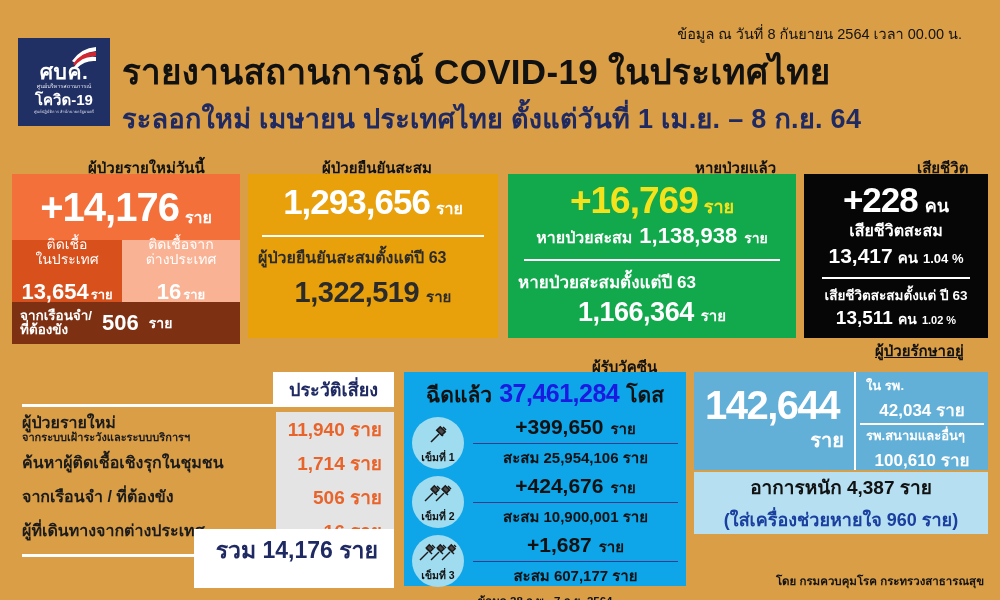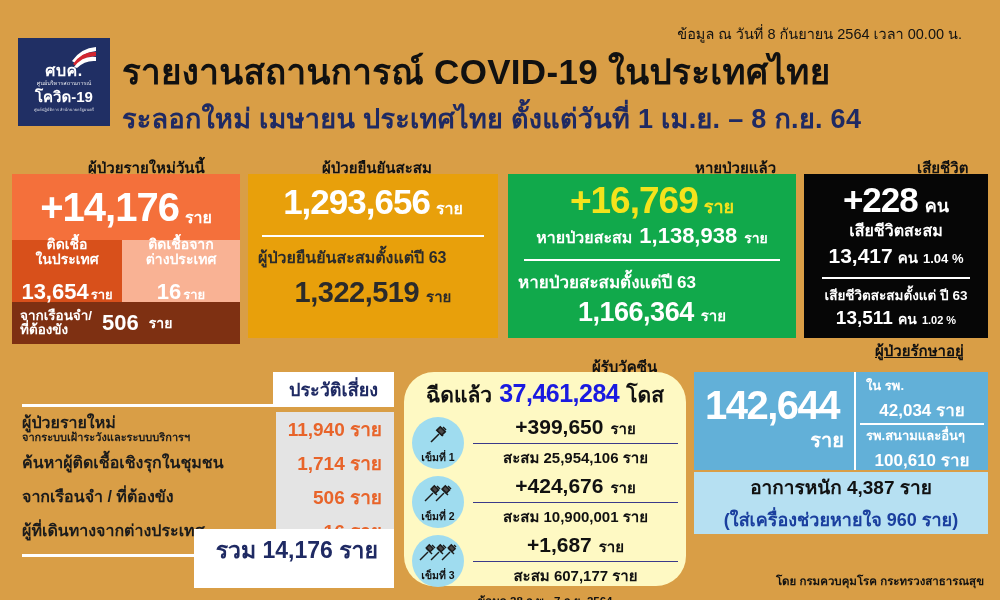--- a/index.html
+++ b/index.html
@@ -20,21 +20,21 @@
     width: 92px; height: 88px;
     background: #202f64;
     display: flex; flex-direction: column;
     align-items: center; justify-content: center;
     color: #ffffff;
   }
   #logo .flagmark {
     position: absolute; right: 13px; top: 8px;
     width: 26px; height: 22px;
   }
-  #logo .l1 { font-size: 16px; font-weight: bold; letter-spacing: .5px; line-height: 1; margin-top: 12px; }
+  #logo .l1 { font-size: 21px; font-weight: bold; letter-spacing: .5px; line-height: 1; margin-top: 12px; }
   #logo .l2 { font-size: 5.5px; line-height: 1.3; margin-top: 1px; opacity: .92; }
   #logo .l3 { font-size: 15px; font-weight: bold; line-height: 1.1; margin-top: 2px; }
   #logo .l4 { font-size: 4px; line-height: 1.2; margin-top: 2px; opacity: .85; }
 
   #datestamp {
     position: absolute; right: 38px; top: 22px;
     font-size: 14.5px; color: #121212; font-weight: 500;
     white-space: nowrap;
   }
   #title1 {
@@ -65,21 +65,21 @@
   #card-new .top .unit { font-size: 16px; font-weight: bold; color: #ffffff; align-self: flex-end; margin-bottom: 10px; }
   #card-new .mid { display: flex; height: 62px; }
   #card-new .mid .dom {
     flex: 0 0 110px; background: #d8501b; color: #ffffff;
     display: flex; flex-direction: column; align-items: center; justify-content: center;
   }
   #card-new .mid .frn {
     flex: 1; background: #f9b294; color: #ffffff;
     display: flex; flex-direction: column; align-items: center; justify-content: center;
   }
-  #card-new .mid .lbl { font-size: 14px; font-weight: bold; line-height: 1.05; text-align: right; }
+  #card-new .mid .lbl { font-size: 14px; font-weight: normal; line-height: 1.05; text-align: right; }
   #card-new .mid .valrow { display: flex; align-items: baseline; gap: 2px; margin-top: 12px; }
   #card-new .mid .val { font-size: 22px; font-weight: bold; }
   #card-new .mid .u { font-size: 13px; font-weight: bold; }
   #card-new .bot {
     height: 42px; background: #7e3012; color: #ffffff;
     display: flex; align-items: center; gap: 10px; padding: 0 8px;
   }
   #card-new .bot .lbl { font-size: 13.5px; font-weight: bold; line-height: 1.05; }
   #card-new .bot .val { font-size: 22px; font-weight: bold; }
   #card-new .bot .u { font-size: 14px; font-weight: bold; }
@@ -169,21 +169,21 @@
   #risk .total {
     position: absolute; right: 0; bottom: 0;
     background: #ffffff; color: #1f2a63;
     font-size: 23px; font-weight: bold;
     padding: 3px 16px 20px 22px; white-space: nowrap;
   }
 
   
   #vac {
     position: absolute; left: 404px; top: 372px; width: 282px; height: 214px;
-    background: #fef9c3; padding: 6px 8px 4px 8px; border-radius: 30px;
+    background: #0ea5e9; padding: 6px 8px 4px 8px;
   }
   #vac .headline { display: flex; align-items: baseline; justify-content: center; gap: 7px; }
   #vac .headline .w { font-size: 21px; font-weight: bold; color: #111111; }
   #vac .headline .n { font-size: 25px; font-weight: bold; color: #1a1ae0; letter-spacing: -.5px; }
   #vac .dose {
     display: flex; align-items: center; gap: 9px; margin-top: 4px;
   }
   #vac .icon {
     flex: 0 0 52px; height: 52px; border-radius: 50%;
     background: #9fdcef; position: relative;

